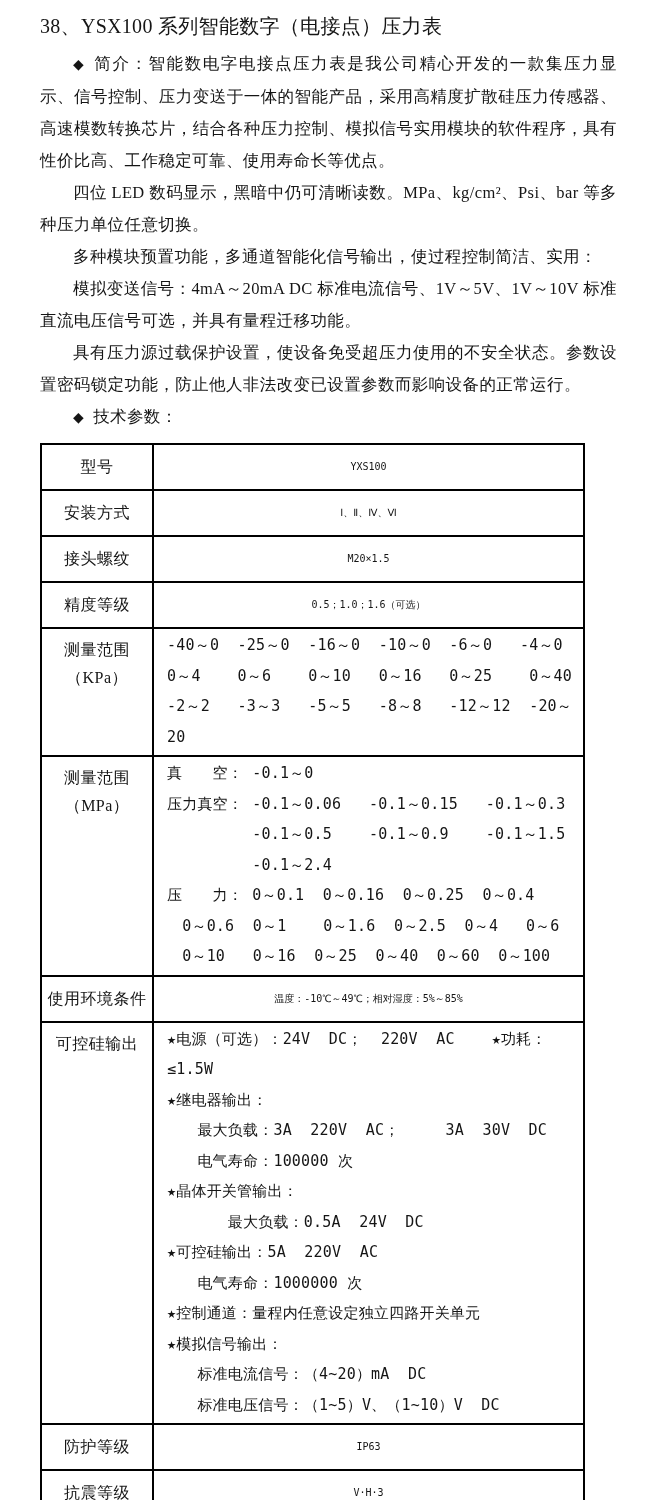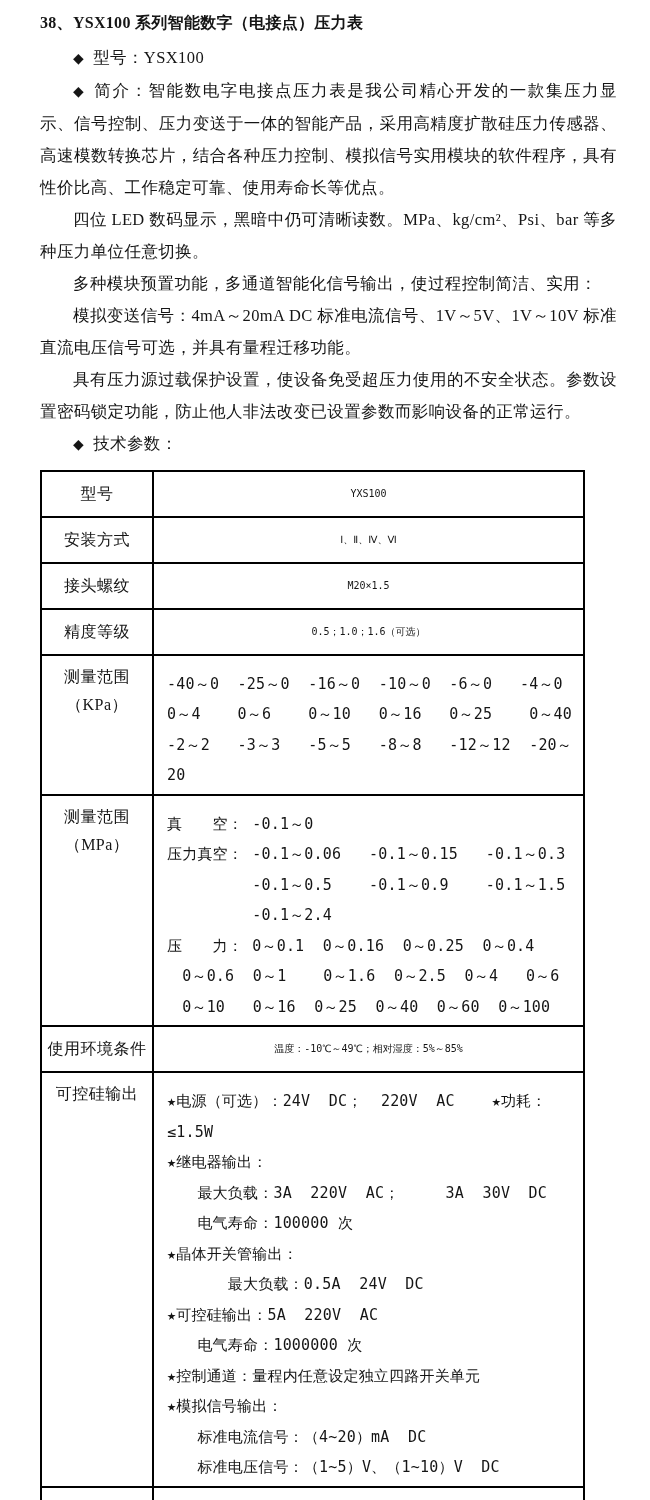--- a/index.html
+++ b/index.html
@@ -6,21 +6,21 @@
   html, body { margin: 0; padding: 0; }
   body {
     width: 650px; height: 1500px;
     background: #ffffff;
     color: #151515;
     font-family: "Liberation Serif", "DejaVu Serif", serif;
     overflow: hidden;
   }
   .page { width: 650px; padding: 8px 33px 0 40px; }
   .title {
-    font-size: 16px; font-weight: 700;
+    font-size: 20px; font-weight: 400;
     margin: 2px 0 6px 0; line-height: 1.6;
     letter-spacing: 0.3px;
   }
   .para {
     font-size: 16.5px; line-height: 32px;
     margin: 0; text-indent: 2em;
     letter-spacing: 0.4px;
     text-align: justify;
   }
   .diamond { font-size: 14px; margin-right: 9px; }
@@ -36,34 +36,33 @@
     font-size: 16px; line-height: 28px;
     padding: 8px 2px;
     letter-spacing: 0.5px;
   }
   .label-top { vertical-align: top; padding-top: 7px; margin-top: 41px; }
   .value-cell { font-family: "DejaVu Sans Mono", "Liberation Mono", monospace; }
   .value-cell.center {
     text-align: center; font-size: 10px;
     padding: 5px 6px; line-height: 24px;
   }
-  .value-cell.lines { padding: 13px 4px 3px 13px; vertical-align: top; }
+  .value-cell.lines { padding: 1px 4px 3px 13px; vertical-align: top; }
   .vline {
     font-size: 15px; line-height: 30.5px;
     white-space: pre-wrap; letter-spacing: 0.2px;
   }
 </style>
 </head>
 <body>
 
 <div class="page">
 
   <h1 class="title">38、YSX100 系列智能数字（电接点）压力表</h1>
 
-  <p class="para"><span class="diamond">◆</span><span>型号：YSX100</span></p>
 
   <p class="para"><span class="diamond">◆</span><span>简介：智能数电字电接点压力表是我公司精心开发的一款集压力显示、信号控制、压力变送于一体的智能产品，采用高精度扩散硅压力传感器、高速模数转换芯片，结合各种压力控制、模拟信号实用模块的软件程序，具有性价比高、工作稳定可靠、使用寿命长等优点。</span></p>
 
   <p class="para">四位 LED 数码显示，黑暗中仍可清晰读数。MPa、kg/cm²、Psi、bar 等多种压力单位任意切换。</p>
   <p class="para">多种模块预置功能，多通道智能化信号输出，使过程控制简洁、实用：</p>
   <p class="para">模拟变送信号：4mA～20mA DC 标准电流信号、1V～5V、1V～10V 标准直流电压信号可选，并具有量程迁移功能。</p>
   <p class="para">具有压力源过载保护设置，使设备免受超压力使用的不安全状态。参数设置密码锁定功能，防止他人非法改变已设置参数而影响设备的正常运行。</p>
 
   <p class="para"><span class="diamond">◆</span><span>技术参数：</span></p>
 

